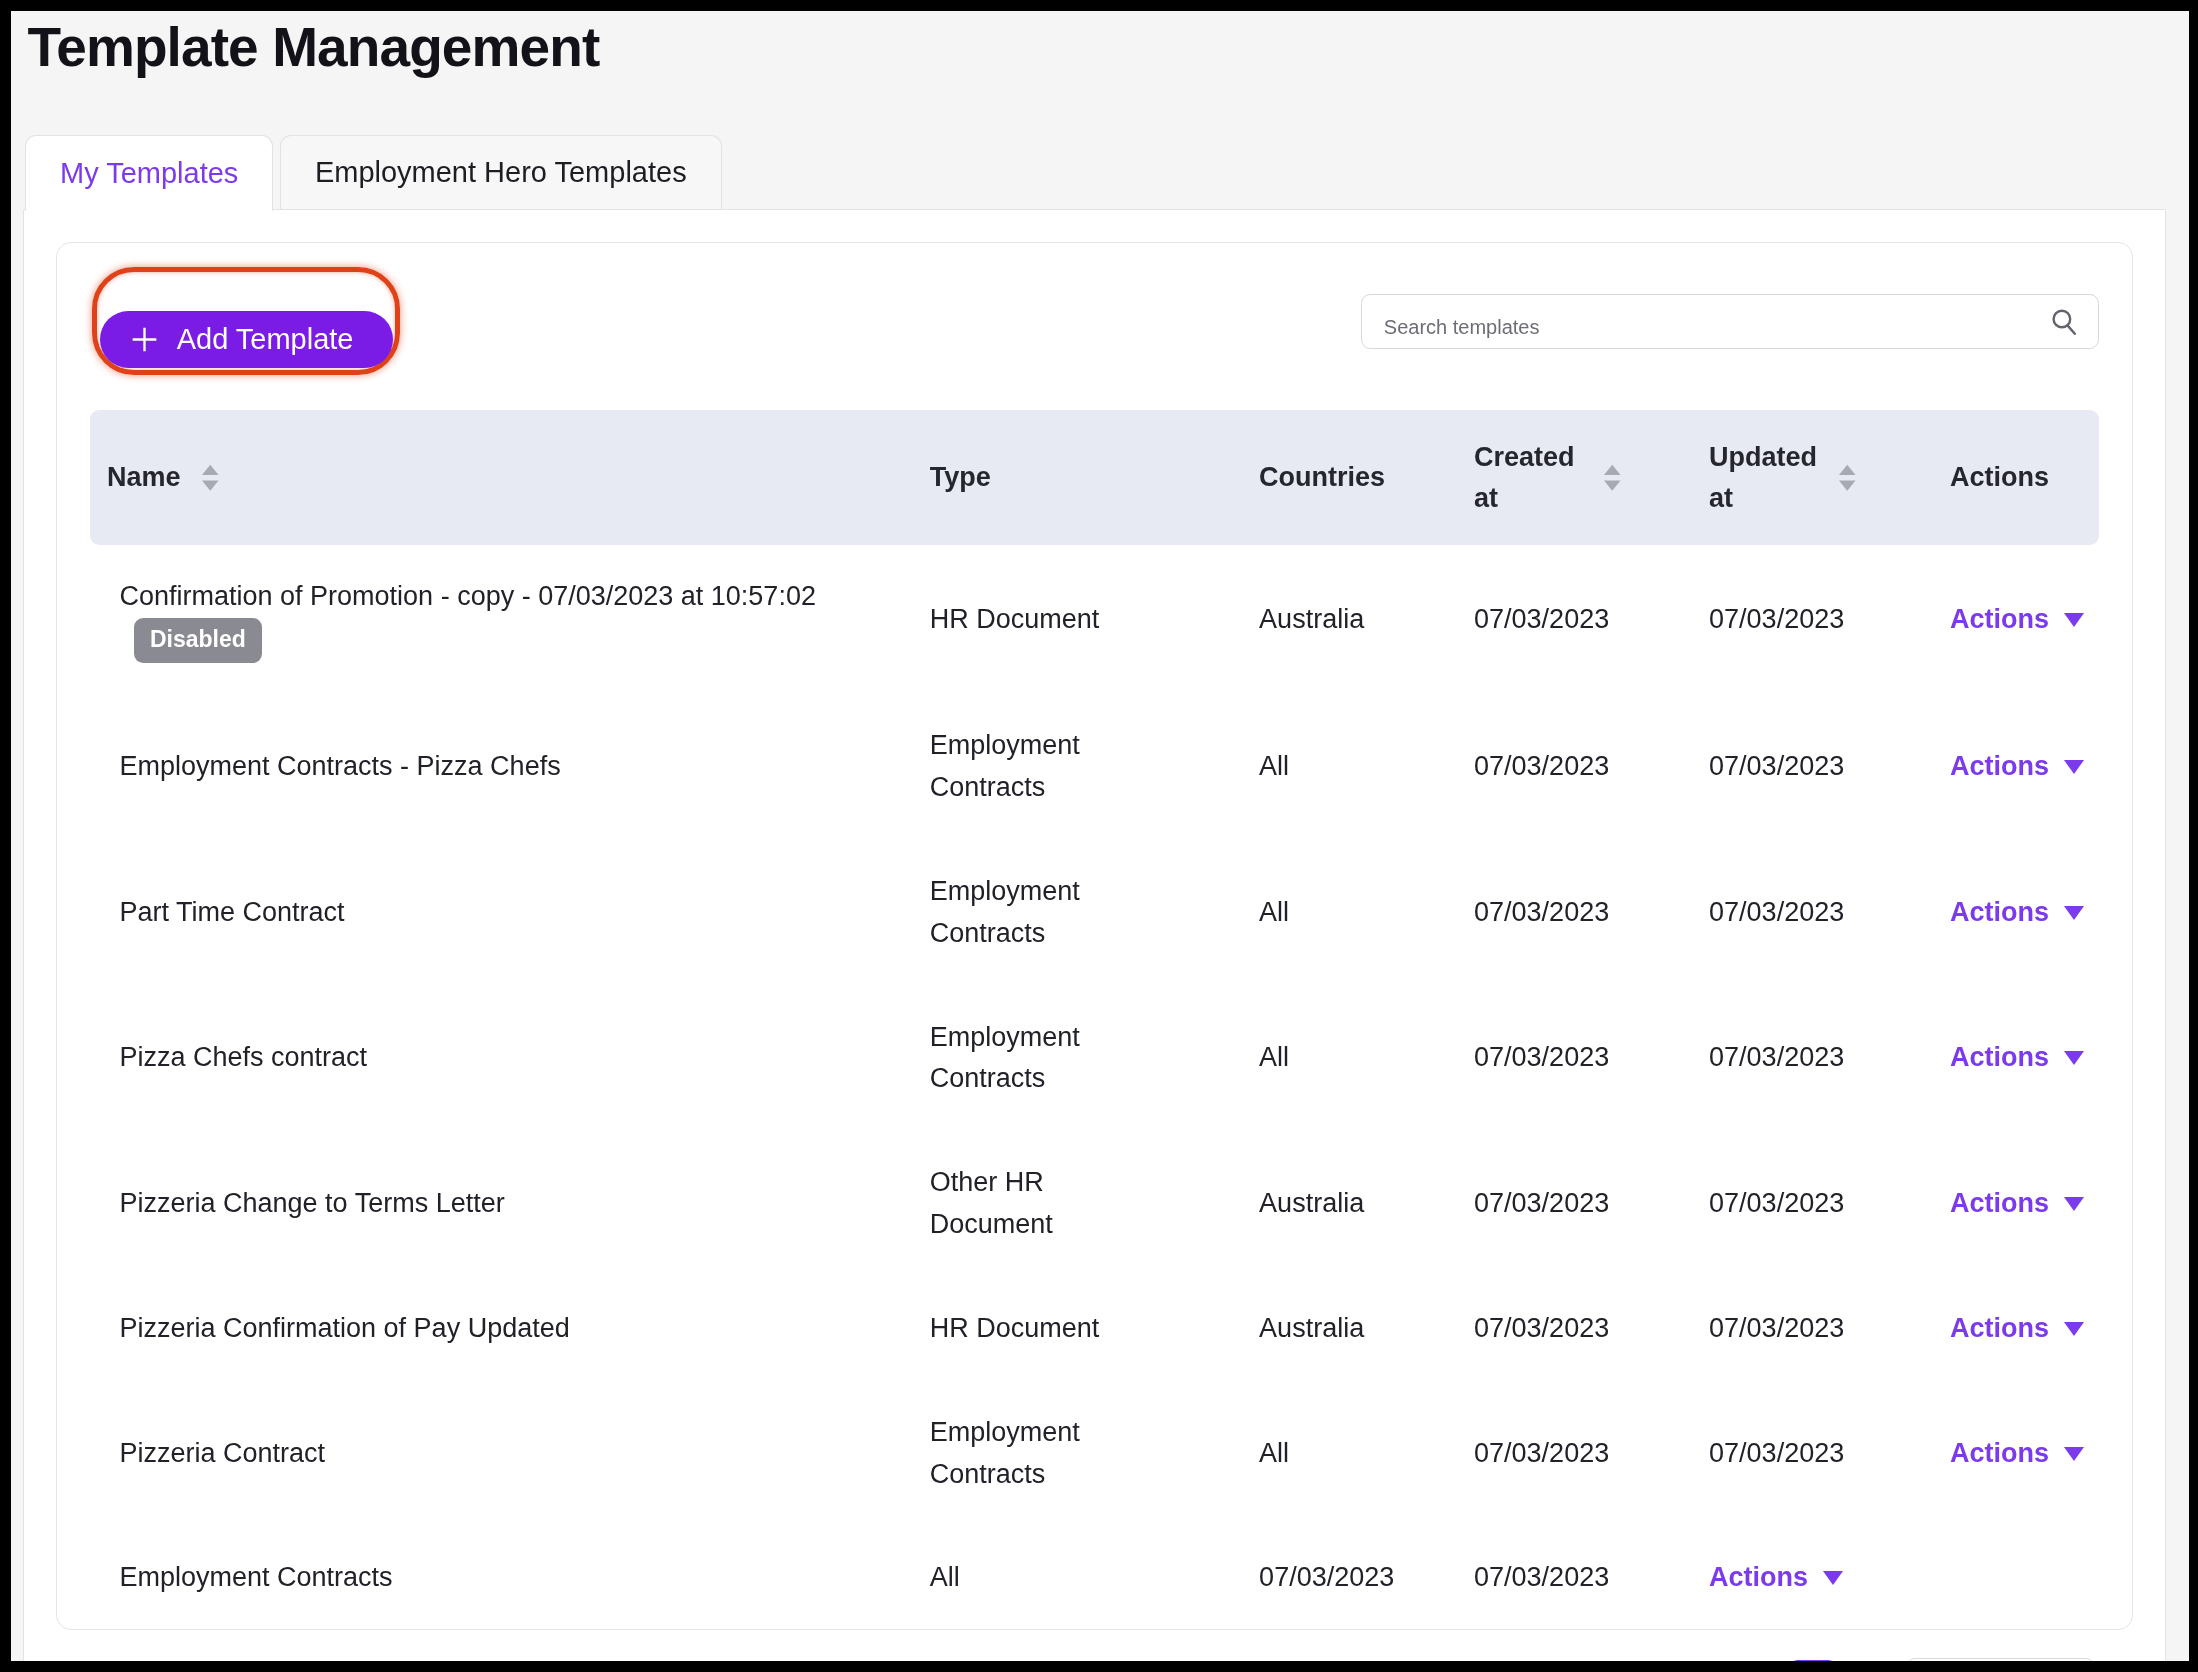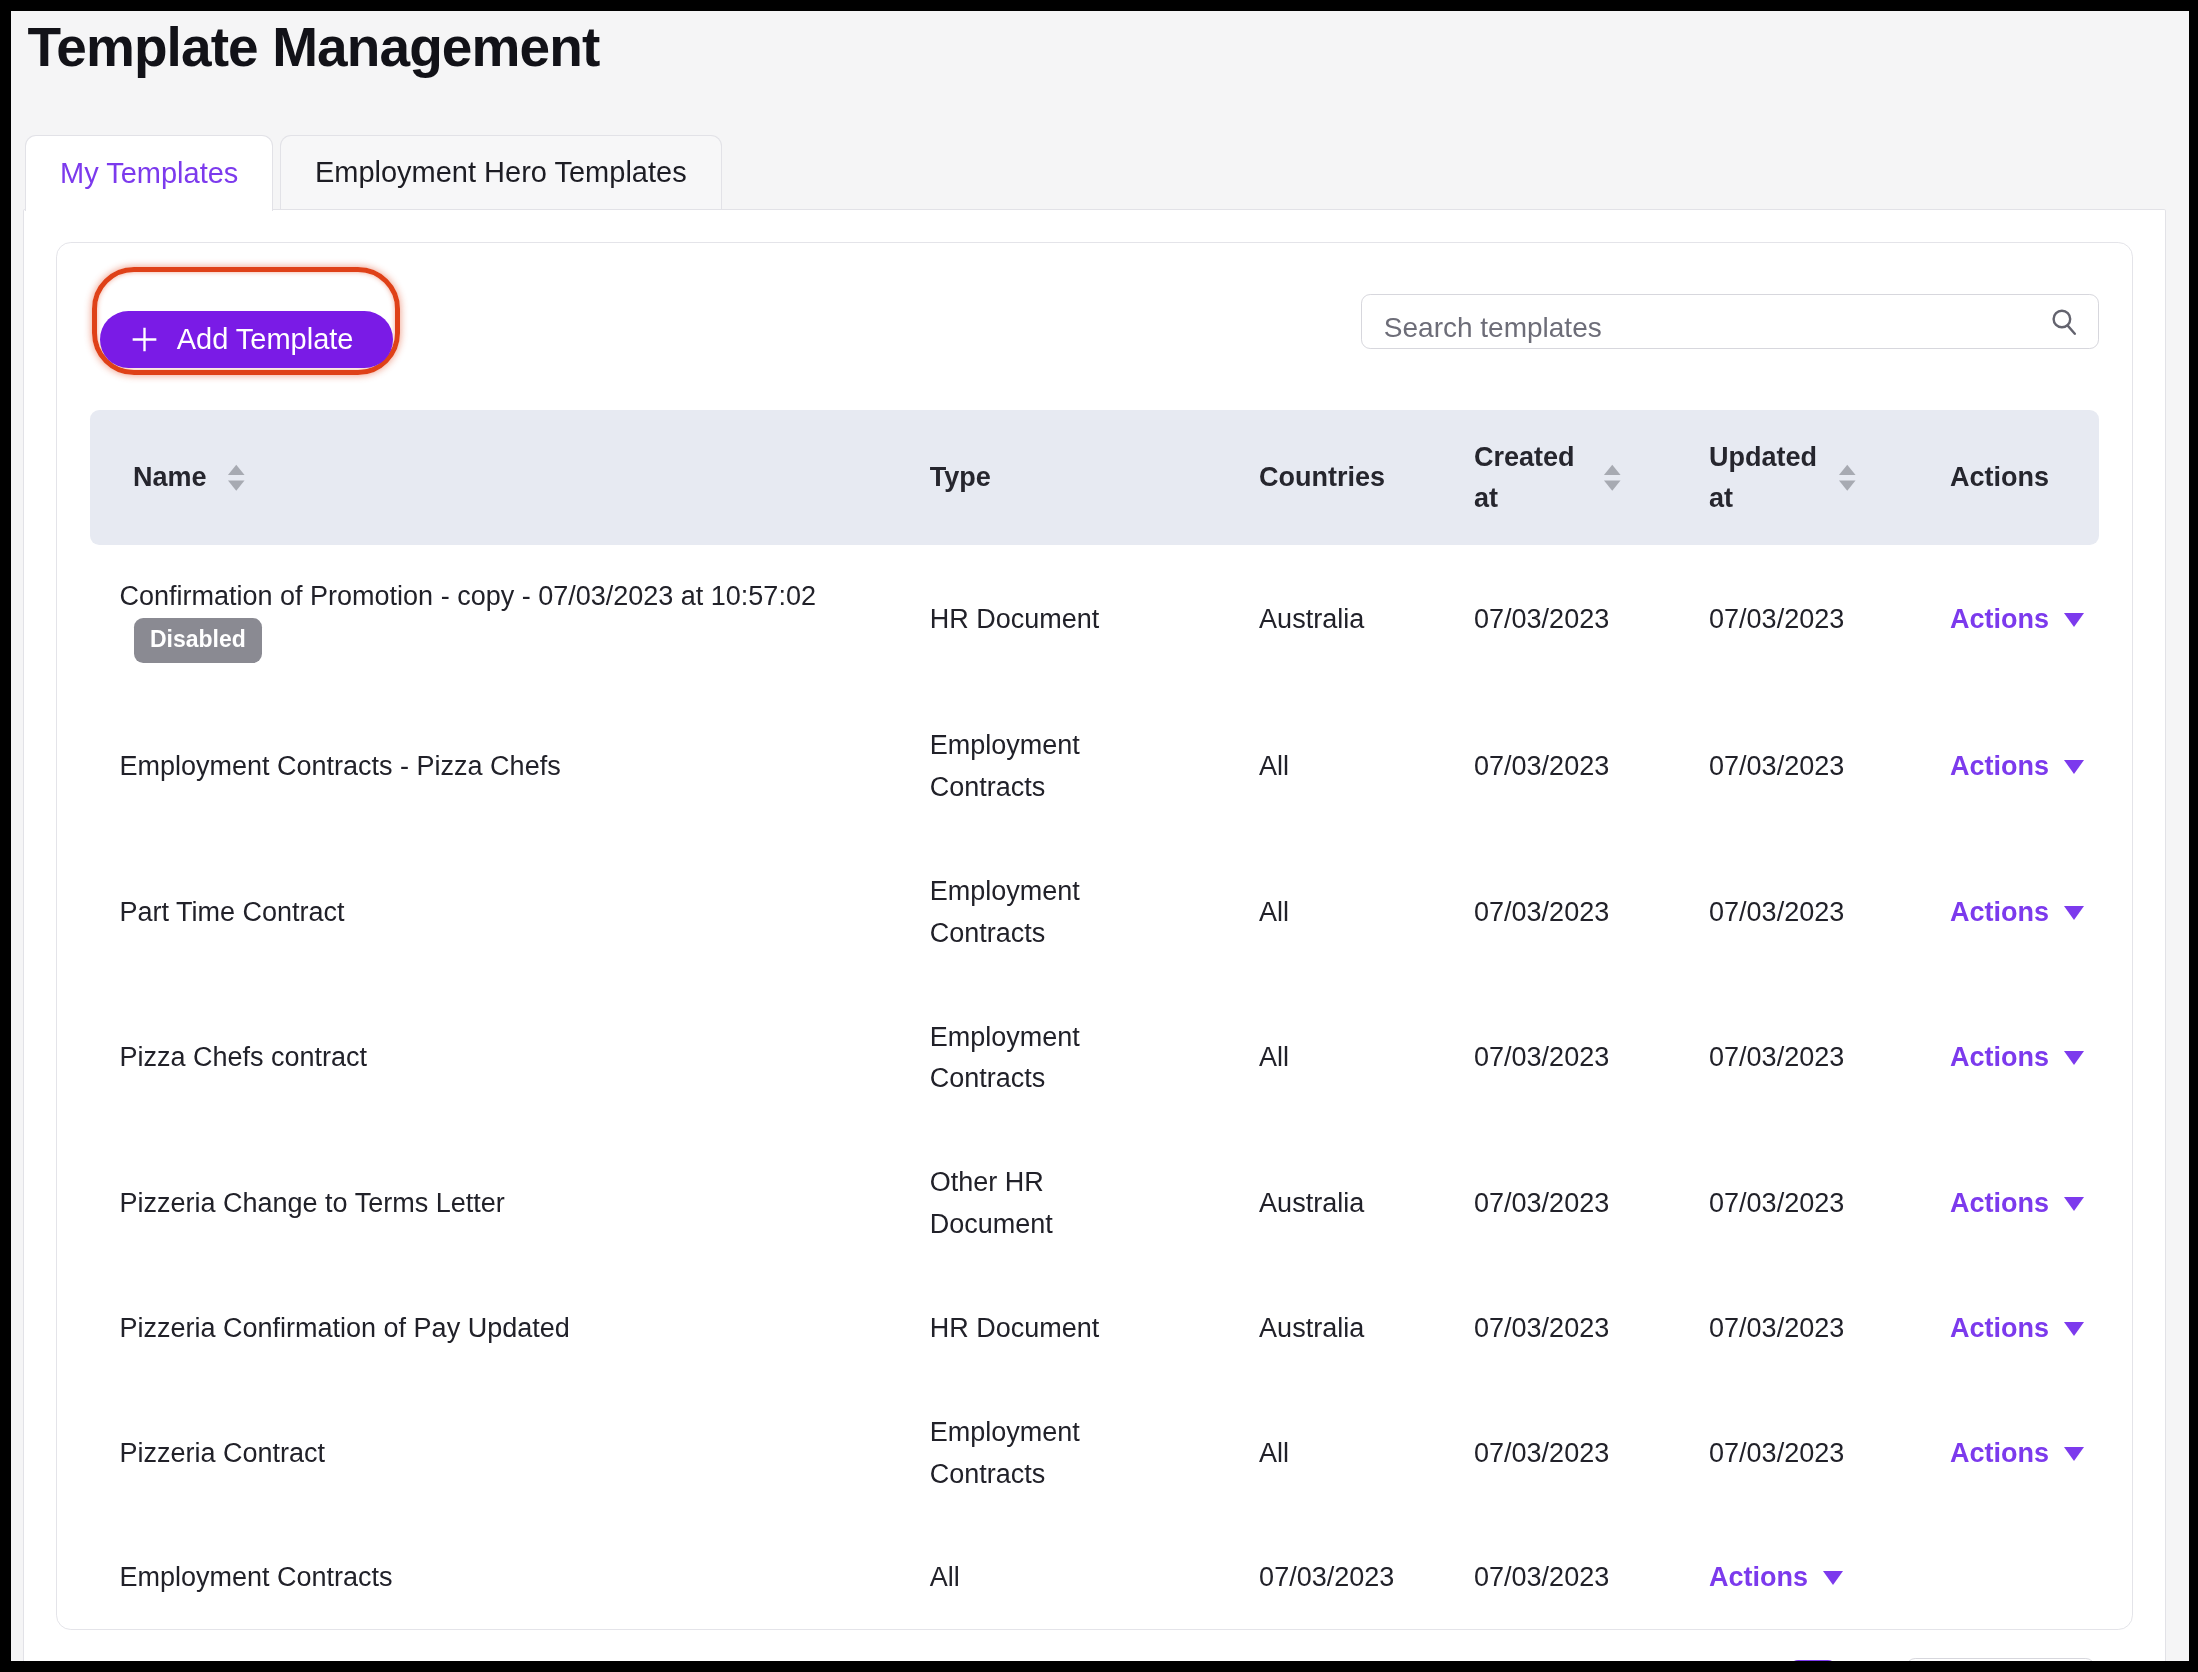--- a/index.html
+++ b/index.html
@@ -65,37 +65,37 @@
     height: 57px; padding: 0 39px 0 29.5px;
     background: #7a1be6; color: #fff;
     border: none; border-radius: 29px;
     font-size: 29px; font-family: inherit; cursor: pointer; margin-top: 36px;
   }
   .search-wrap { position: relative; width: 738px; }
   .search-input {
     width: 100%; height: 55px;
     border: 1.8px solid #d7d7dd; border-radius: 9.2px;
     padding: 13px 65px 0 22px;
-    font-size: 28px; font-family: inherit; color: #232329; background: #fff;
+    font-size: 20px; font-family: inherit; color: #232329; background: #fff;
   }
   .search-input::placeholder { color: #6d6d78; }
   .search-icon { position: absolute; right: 20px; top: 13px; }
 
   
   .thead {
     display: grid;
     grid-template-columns: 41.8% 16.4% 10.7% 11.7% 12% auto;
     background: #e7eaf2;
     border-radius: 9.2px;
     min-height: 135px;
     align-items: center;
     font-weight: 700; font-size: 27px; color: #26262e;
   }
   .th { display: flex; align-items: center; gap: 20px; padding-right: 18.5px; }
-  .th:first-child { padding-left: 43px; }
+  .th:first-child { padding-left: 17px; }
   .th .wrap-label { max-width: 109px; line-height: 1.5; }
   .tr {
     display: grid;
     grid-template-columns: 41.8% 16.4% 10.7% 11.7% 12% auto;
     align-items: center;
     padding: 31px 0;
     font-size: 27px; color: #212129;
   }
   .td { padding-right: 28px; line-height: 1.55; }
   .td:first-child { padding-left: 29.5px; }

